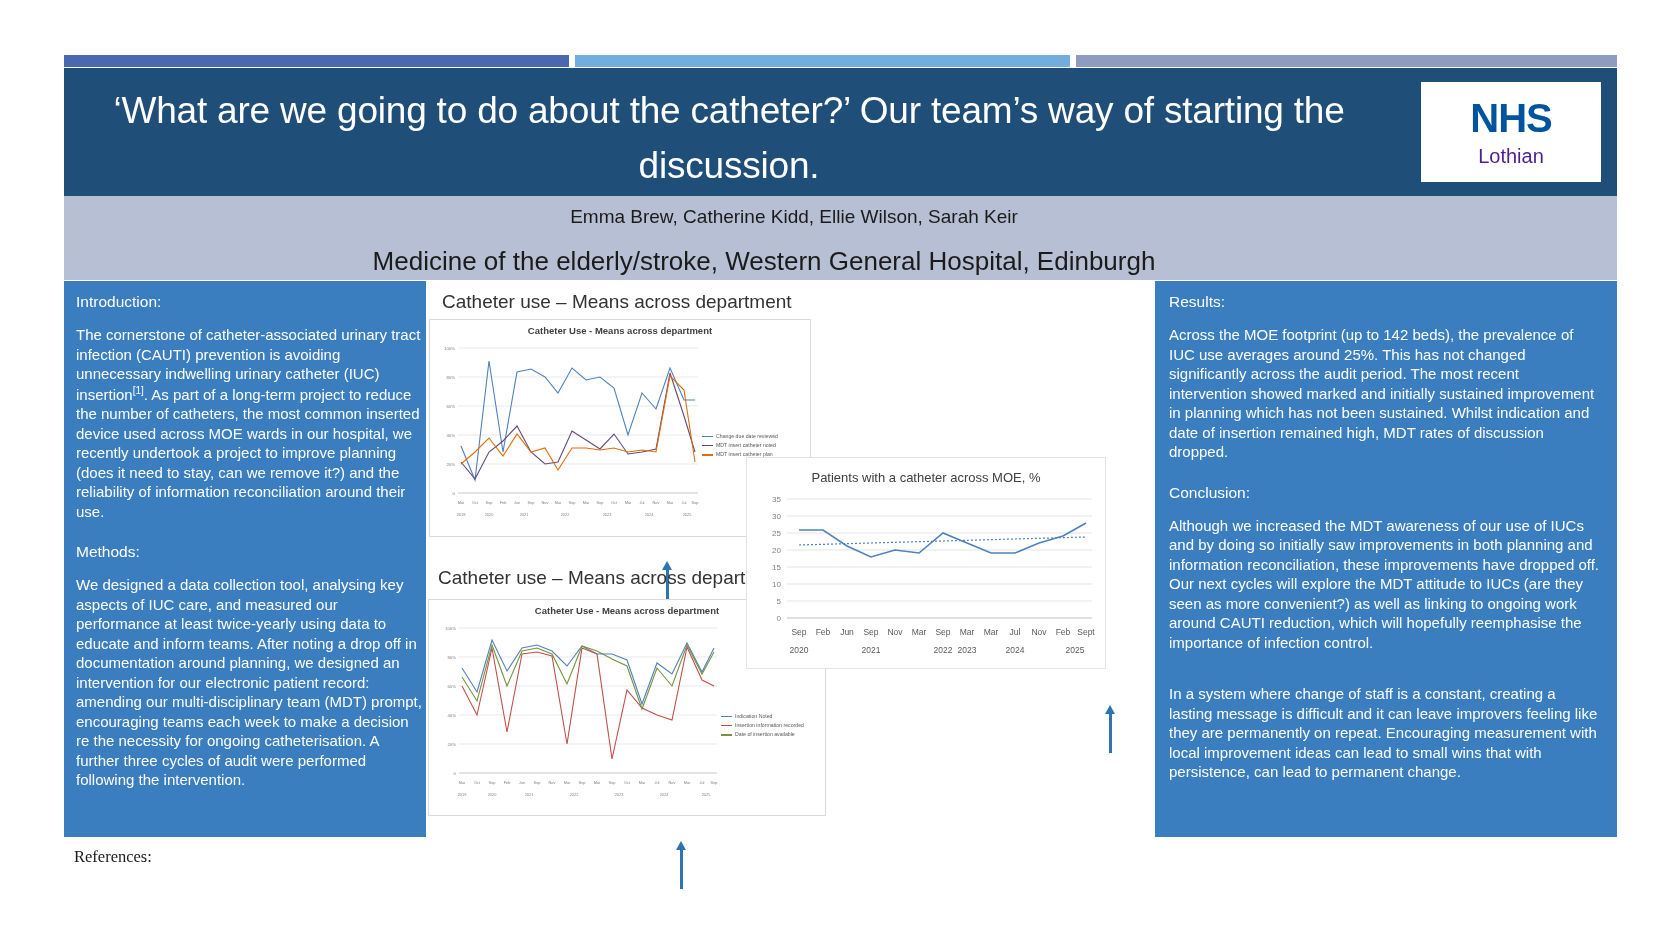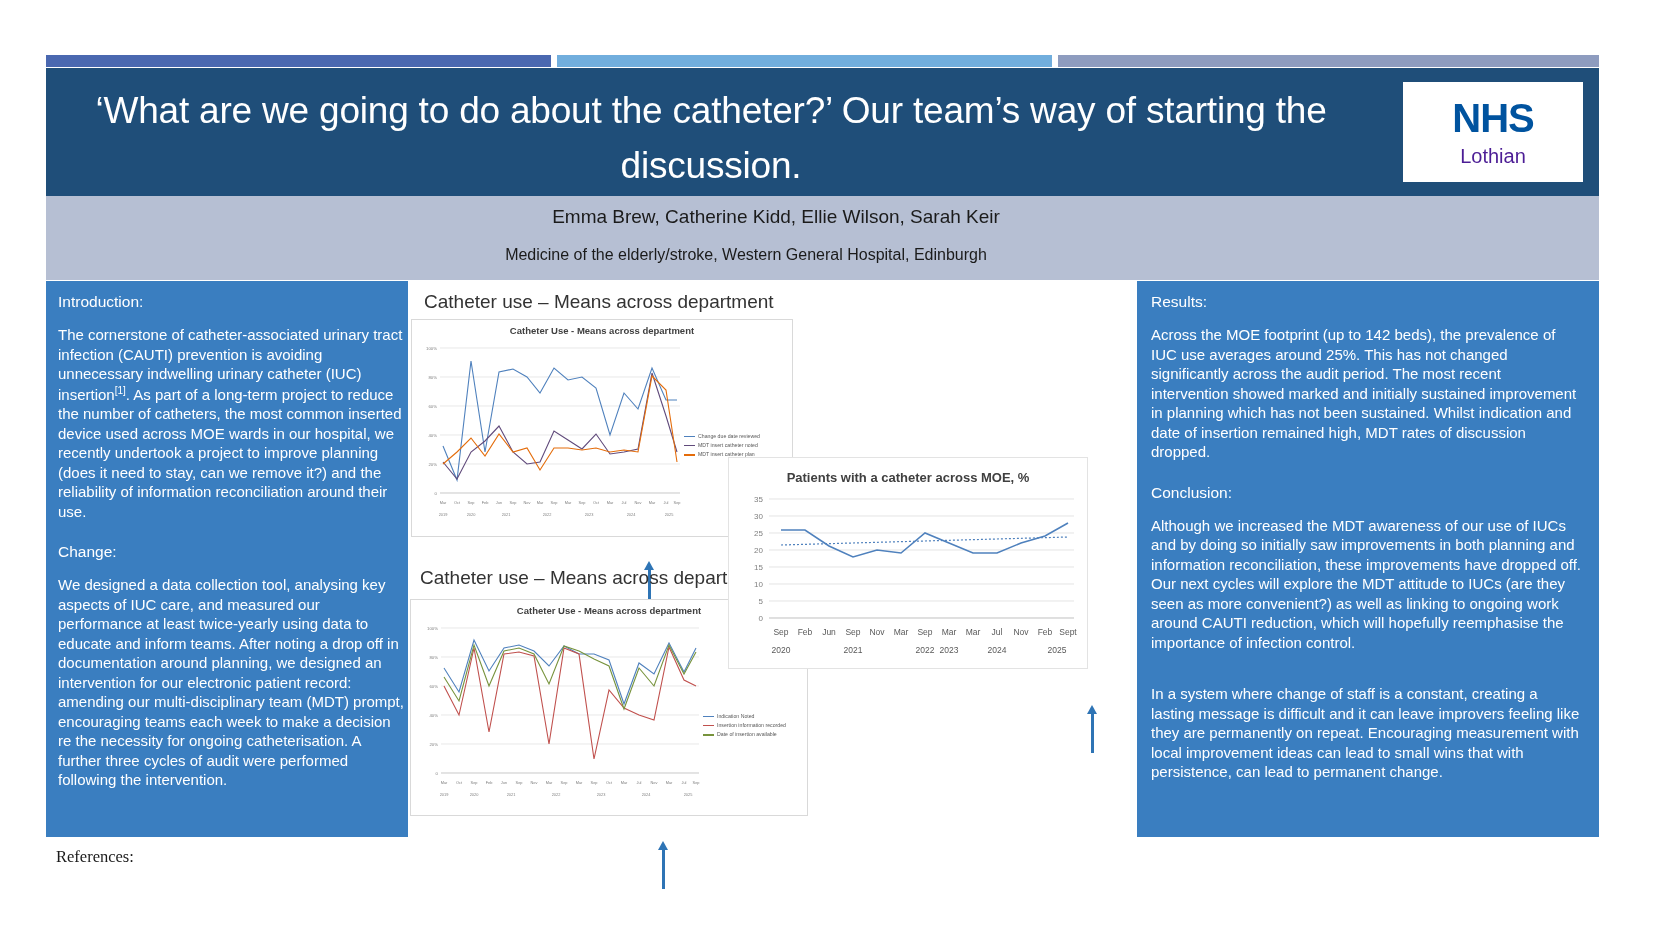--- a/index.html
+++ b/index.html
@@ -9,21 +9,21 @@
   }
   body {
     width: 1677px;
     height: 943px;
     font-family: "Liberation Sans", sans-serif;
     overflow: hidden;
     position: relative;
   }
   .poster {
     position: absolute;
-    left: 46px;
+    left: 64px;
     top: 55px;
     width: 1553px;
     height: 865px;
   }
   
   .topbars {
     position: absolute;
     left: 0; top: 0;
     width: 1553px;
     height: 12px;
@@ -92,21 +92,21 @@
     left: 0; top: 10px;
     width: 1460px;
     text-align: center;
     font-size: 19px;
   }
   .affil-line {
     position: absolute;
     left: 0; top: 50px;
     width: 1400px;
     text-align: center;
-    font-size: 16px;
+    font-size: 26px;
   }
 
   
   .body-row {
     position: absolute;
     left: 0; top: 226px;
     width: 1553px;
     height: 556px;
   }
   .col-left {
@@ -170,21 +170,21 @@
 
   .cb-title {
     text-align: center;
     font-size: 9.5px;
     font-weight: 700;
     color: #404040;
     margin-top: 5px;
   }
   .cb-title.big {
     font-size: 13px;
-    font-weight: 700;
+    font-weight: 400;
     color: #404040;
     margin-top: 12px;
   }
   .plot {
     position: relative;
     width: 100%;
     height: calc(100% - 20px);
   }
   .plot svg { display: block; }
 
@@ -255,21 +255,21 @@
   <div class="authors-band">
     <div class="authors-line">Emma Brew, Catherine Kidd, Ellie Wilson, Sarah Keir</div>
     <div class="affil-line">Medicine of the elderly/stroke, Western General Hospital, Edinburgh</div>
   </div>
 
   <div class="body-row">
 
     <div class="col-left">
       <p class="side-head">Introduction:</p>
       <p class="side-p"><span>The cornerstone of catheter-associated urinary tract infection (CAUTI) prevention is avoiding unnecessary indwelling urinary catheter (IUC) insertion</span><sup>[1]</sup><span>. As part of a long-term project to reduce the number of catheters, the most common inserted device used across MOE wards in our hospital, we recently undertook a project to improve planning (does it need to stay, can we remove it?) and the reliability of information reconciliation around their use.</span></p>
-      <p class="side-head">Change:</p>
+      <p class="side-head">Methods:</p>
       <p class="side-p">We designed a data collection tool, analysing key aspects of IUC care, and measured our performance at least twice-yearly using data to educate and inform teams. After noting a drop off in documentation around planning, we designed an intervention for our electronic patient record: amending our multi-disciplinary team (MDT) prompt, encouraging teams each week to make a decision re the necessity for ongoing catheterisation. A further three cycles of audit were performed following the intervention.</p>
     </div>
 
     <div class="col-mid">
 
       <div class="chart-title t1">Catheter use – Means across department</div>
 
       <div class="chartbox c1">
         <div class="cb-title">Catheter Use - Means across department</div>
         <div class="plot">

